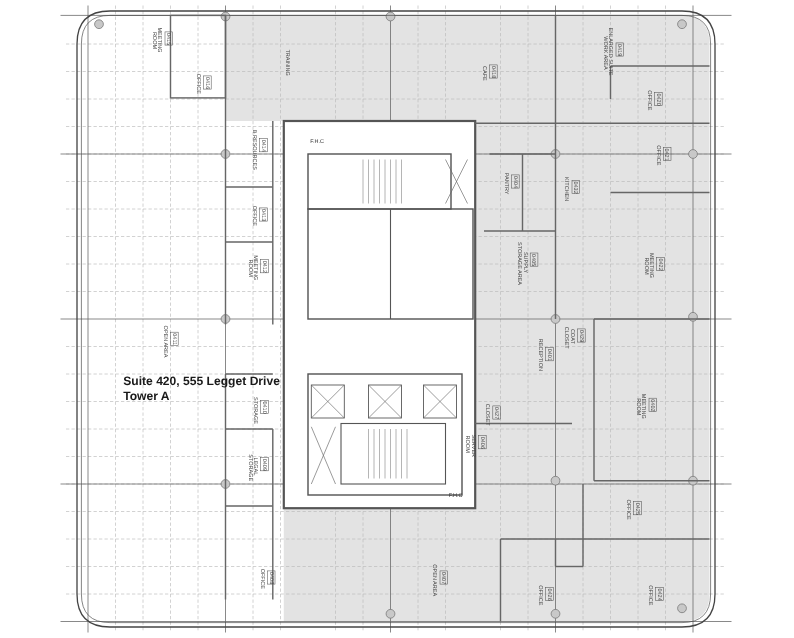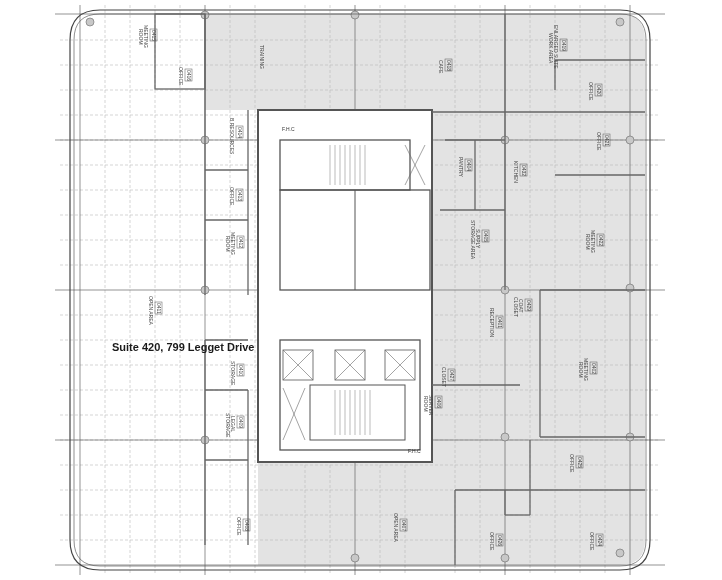--- a/index.html
+++ b/index.html
@@ -307,17 +307,18 @@
       </g>
     <g transform="translate(596,540) rotate(90)">
         <rect x="-6" y="-7" width="12" height="7" fill="none" stroke="#555" stroke-width="0.5"></rect>
         <text x="-5" y="-2">0424</text>
         <text x="-8" y="6">OFFICE</text>
       </g>
   </g>
 </svg>
 
 <div class="caption">
-  <div>Suite 420, 799 Legget Drive</div>
+  <div>Suite 420, 555 Legget Drive</div>
+  <div>Tower A</div>
 </div>
 
 <div class="fec" style="left:282px;top:126px;">F.H.C</div>
 <div class="fec" style="left:408px;top:448px;">F.H.C</div>
 
 </body></html>

